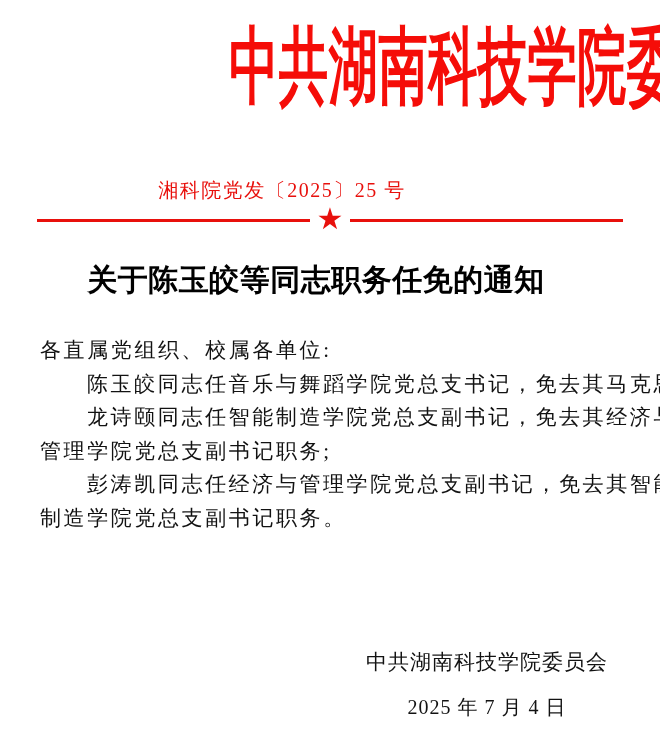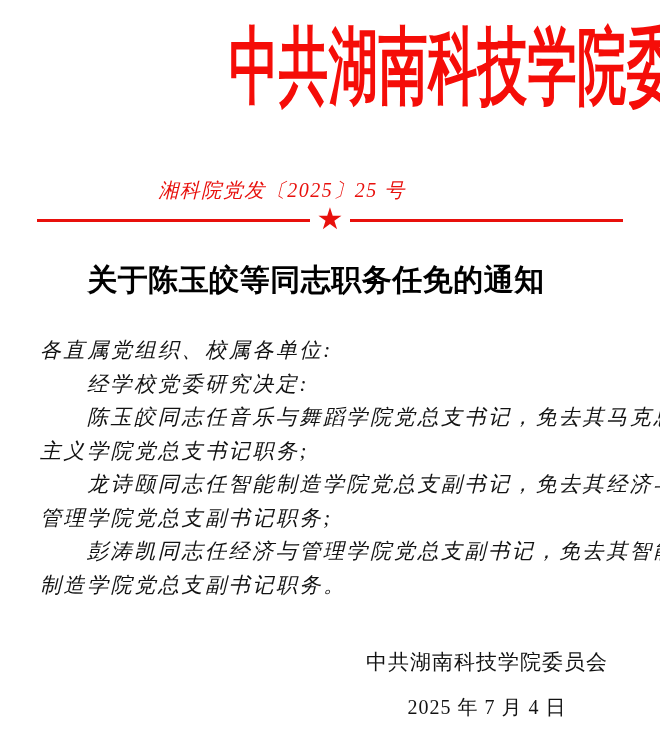--- a/index.html
+++ b/index.html
@@ -39,21 +39,20 @@
   
   .doc-number {
     position: absolute;
     top: 177px;
     left: 0;
     width: 564px;
     text-align: center;
     color: #e8100c;
     font-size: 20px;
     letter-spacing: 1.5px;
-    font-style: italic;
   }
 
   
   .rule {
     position: absolute;
     top: 204px;
     left: 37px;
     right: 37px;
     height: 32px;
     display: flex;
@@ -93,21 +92,20 @@
     top: 334px;
     left: 40px;
     width: 584px;
     font-size: 21px;
     line-height: 33.5px;
     color: #121212;
     letter-spacing: 2.6px;
   }
   .body-line {
     white-space: nowrap;
-    font-style: italic;
   }
   .body-line.indent {
     text-indent: 47px;
   }
 
   
   .signature-block {
     position: absolute;
     top: 650px;
     right: 52px;
@@ -140,23 +138,21 @@
   <div class="rule">
     <span class="rule-line"></span>
     <span class="star">★</span>
     <span class="rule-line"></span>
   </div>
 
   <h1 class="title">关于陈玉皎等同志职务任免的通知</h1>
 
   <div class="body-block">
     <div class="body-line">各直属党组织、校属各单位:</div>
-    <div class="body-line indent">经学校党委研究决定:</div>
     <div class="body-line indent">陈玉皎同志任音乐与舞蹈学院党总支书记，免去其马克思</div>
-    <div class="body-line">主义学院党总支书记职务;</div>
     <div class="body-line indent">龙诗颐同志任智能制造学院党总支副书记，免去其经济与</div>
     <div class="body-line">管理学院党总支副书记职务;</div>
     <div class="body-line indent">彭涛凯同志任经济与管理学院党总支副书记，免去其智能</div>
     <div class="body-line">制造学院党总支副书记职务。</div>
   </div>
 
   <div class="signature-block">
     <div class="issuer-name">中共湖南科技学院委员会</div>
     <div class="issue-date">2025 年 7 月 4 日</div>
   </div>

